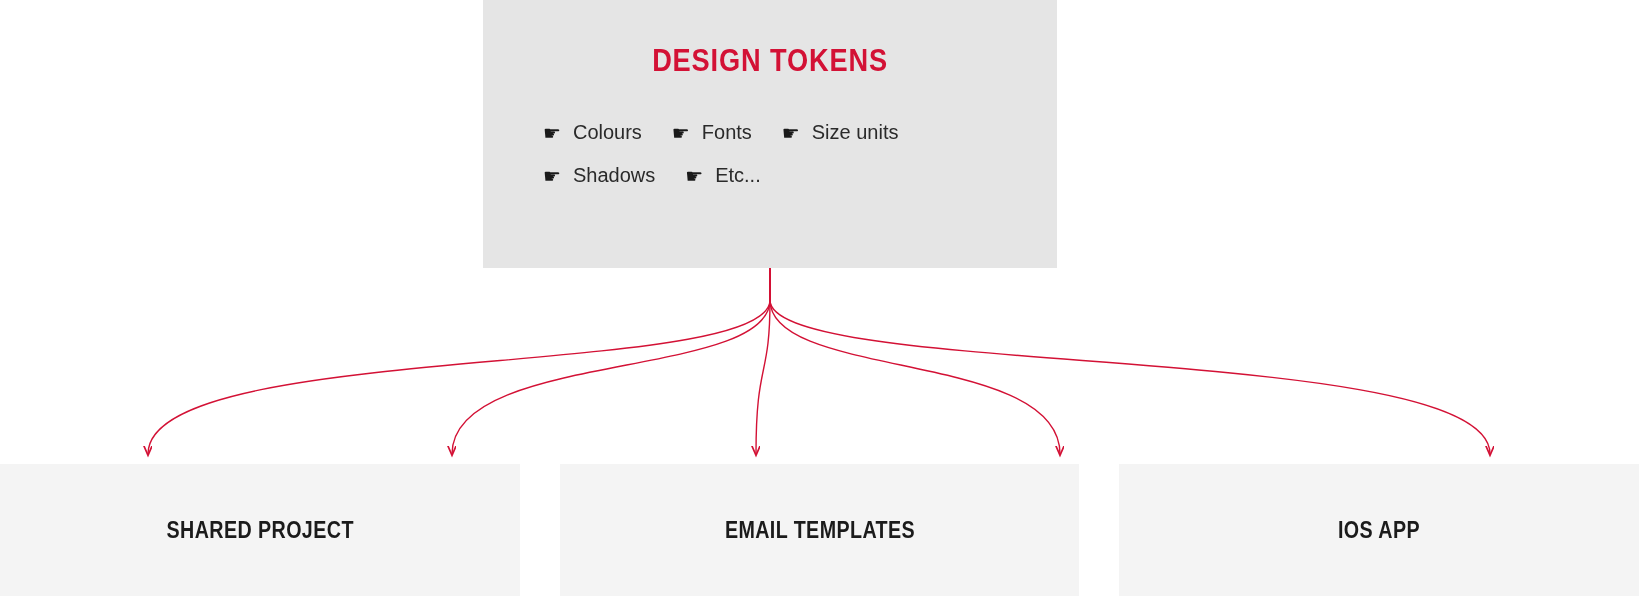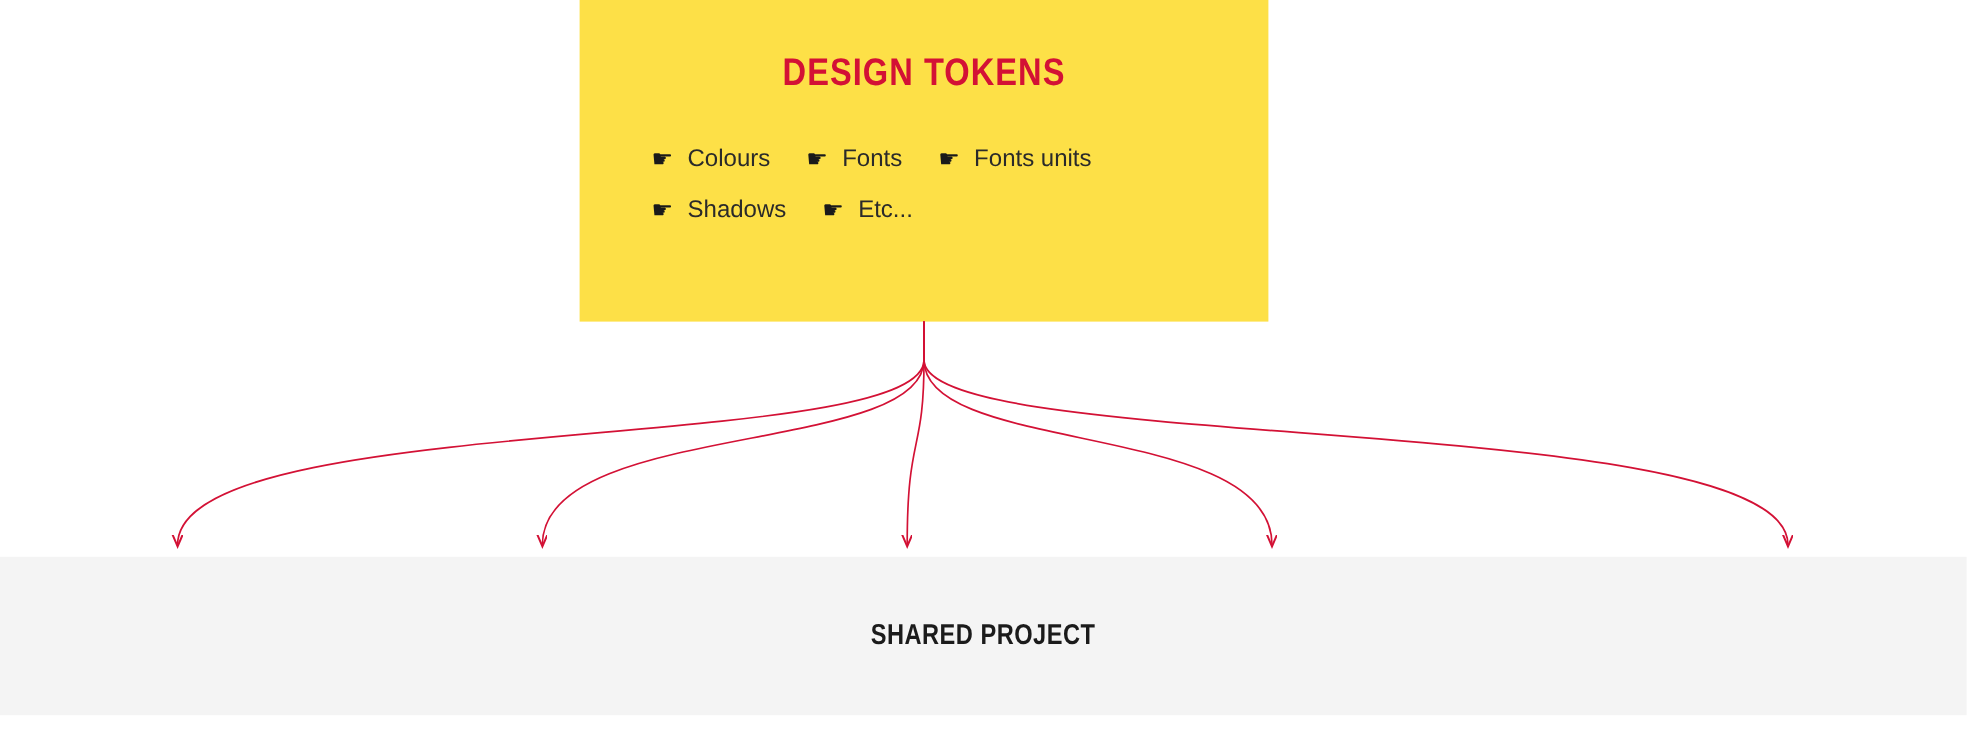--- a/index.html
+++ b/index.html
@@ -9,21 +9,21 @@
       background: #ffffff;
       font-family: Arial, Helvetica, sans-serif;
       position: relative;
     }
     .top-box {
       position: absolute;
       left: 483px;
       top: 0;
       width: 574px;
       height: 268px;
-      background: #fde047;
+      background: #e5e5e5;
       padding: 42px 40px 30px 40px;
     }
     .top-title {
       font-family: 'Arial Black', 'Impact', sans-serif;
       font-weight: 900;
       font-size: 32px;
       letter-spacing: 1px;
       color: #d31135;
       text-align: center;
       margin-bottom: 42px;
@@ -93,21 +93,21 @@
     <div class="token-item">
       <span class="pointer-icon">☛</span>
       <span>Colours</span>
     </div>
     <div class="token-item">
       <span class="pointer-icon">☛</span>
       <span>Fonts</span>
     </div>
     <div class="token-item">
       <span class="pointer-icon">☛</span>
-      <span>Fonts units</span>
+      <span>Size units</span>
     </div>
     <div class="token-item">
       <span class="pointer-icon">☛</span>
       <span>Shadows</span>
     </div>
     <div class="token-item">
       <span class="pointer-icon">☛</span>
       <span>Etc...</span>
     </div>
   </div>
@@ -128,13 +128,19 @@
 
   <path d="M 770 268 L 770 300 C 770 380, 1060 350, 1060 454" fill="none" stroke="#d31135" stroke-width="1.4" marker-end="url(#arrowhead)"></path>
 
   <path d="M 770 268 L 770 300 C 770 380, 1490 340, 1490 454" fill="none" stroke="#d31135" stroke-width="1.4" marker-end="url(#arrowhead)"></path>
 </svg>
 
 <div class="bottom-row">
   <div class="bottom-box">
     <span>SHARED PROJECT</span>
   </div>
+  <div class="bottom-box">
+    <span>EMAIL TEMPLATES</span>
+  </div>
+  <div class="bottom-box">
+    <span>IOS APP</span>
+  </div>
 </div>
 
 </body></html>

